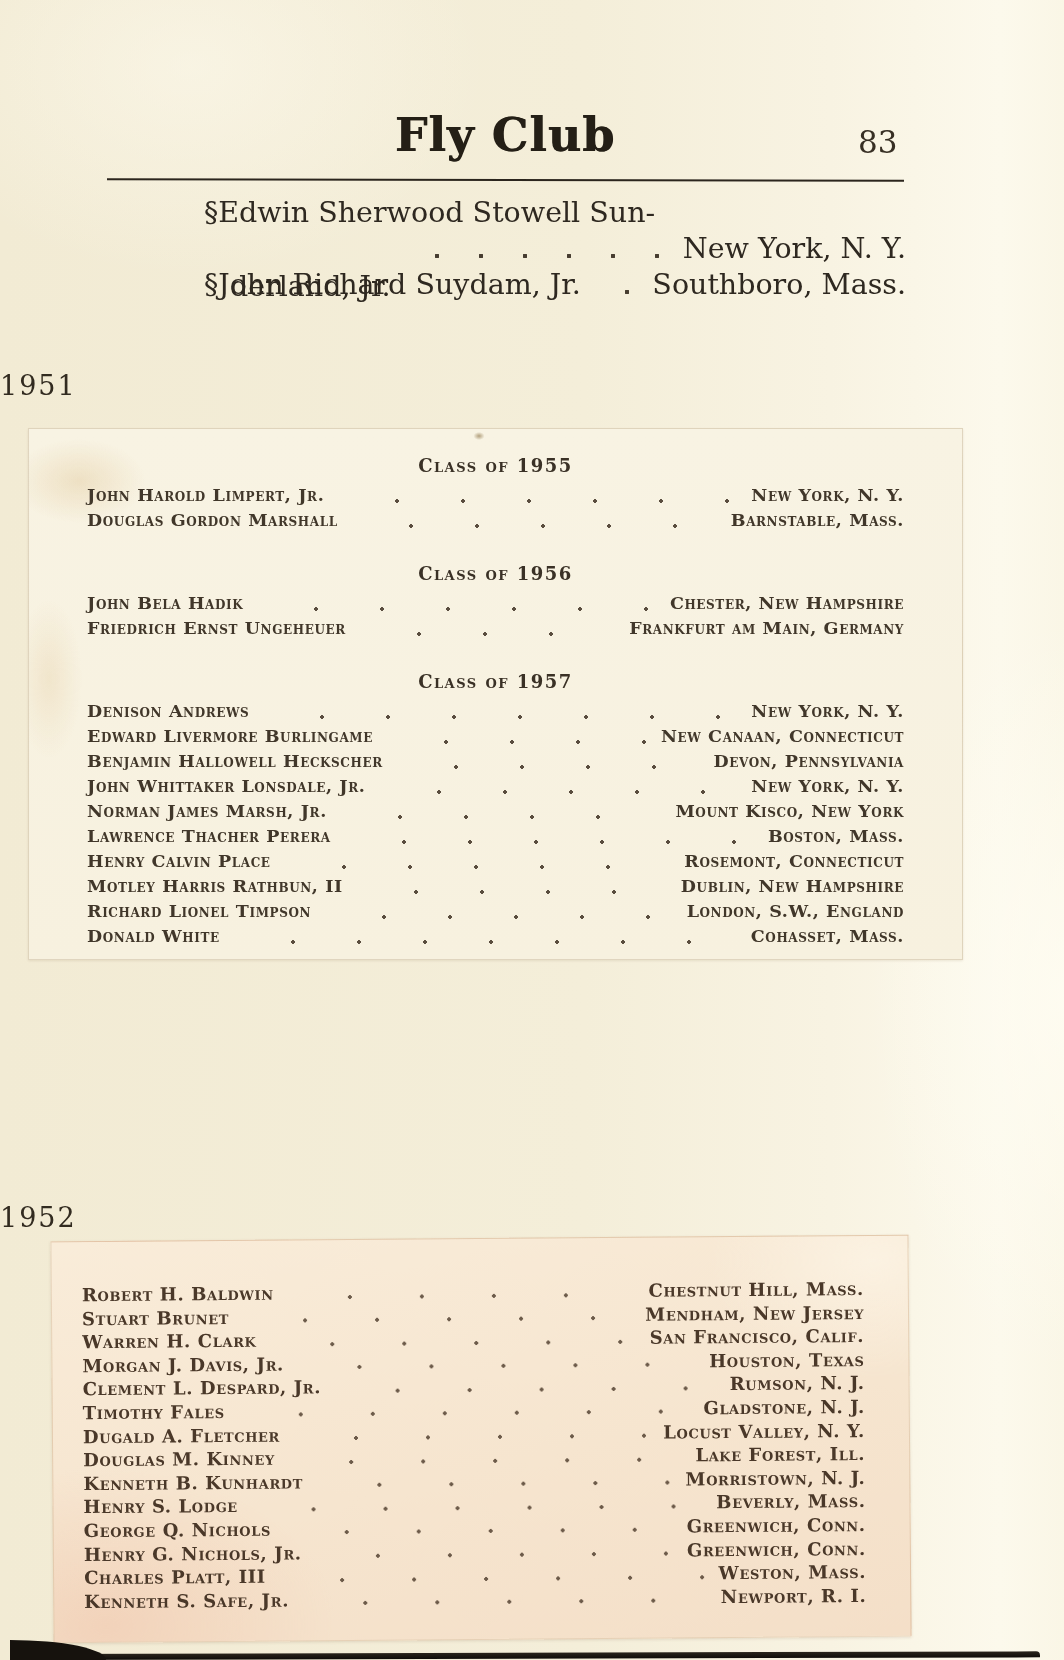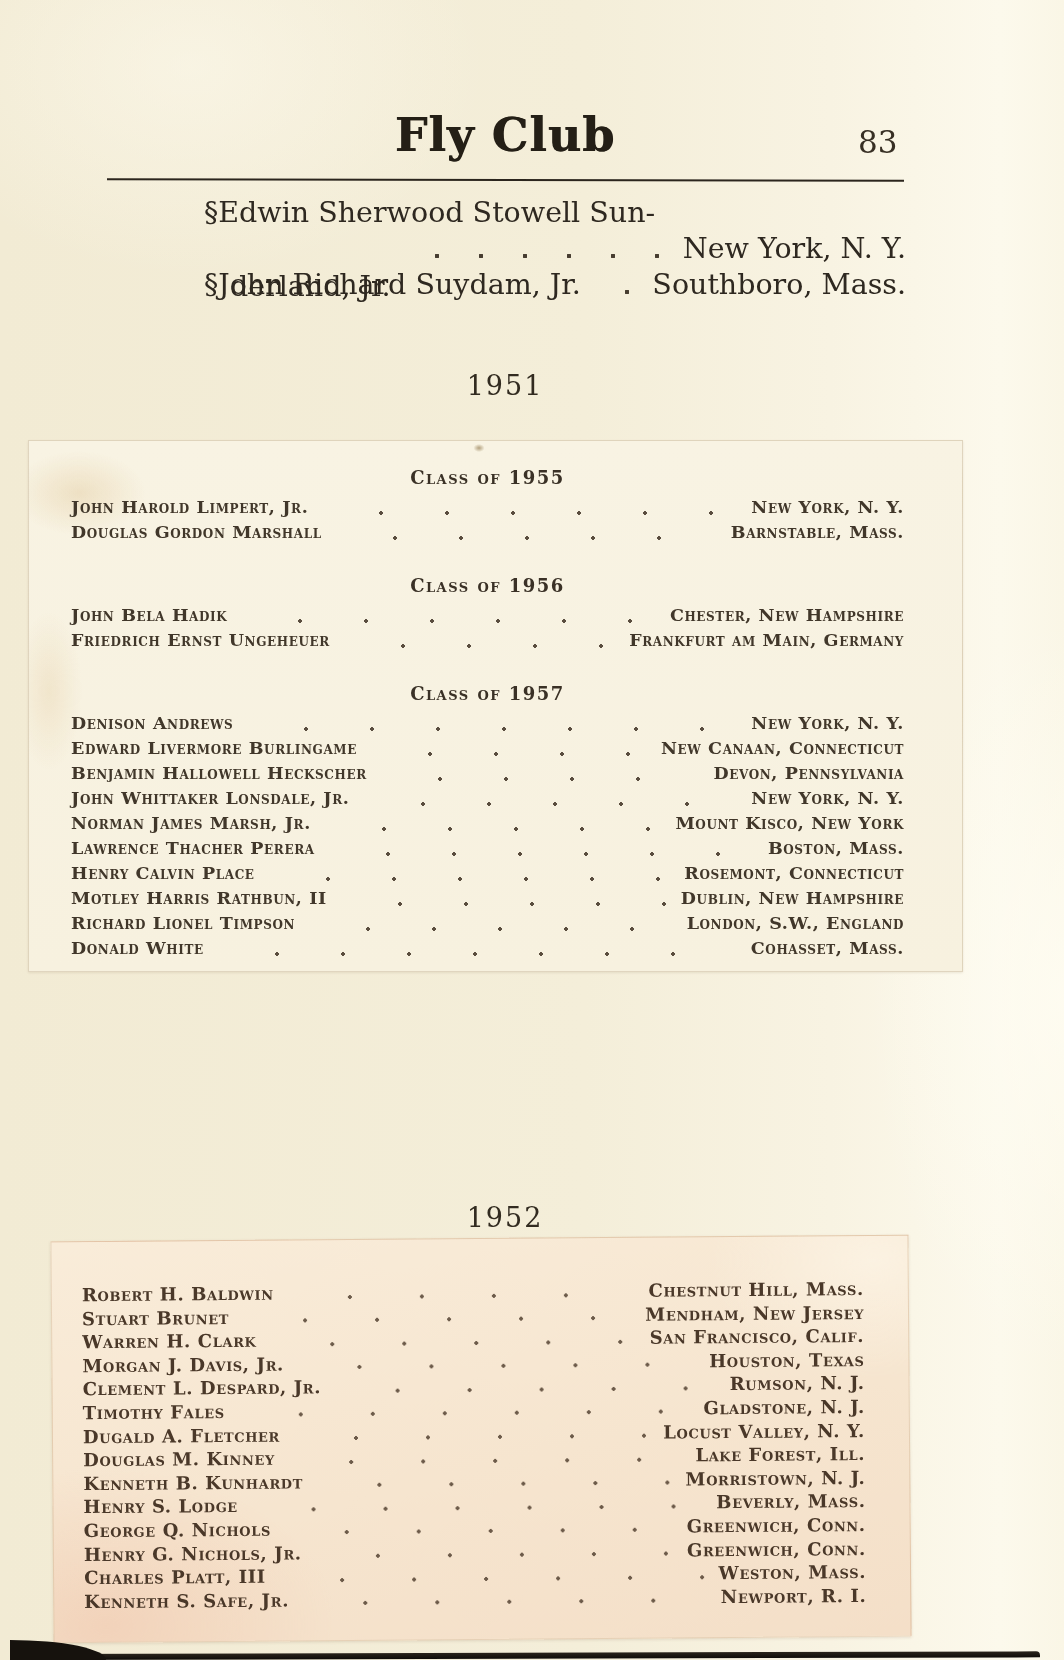--- a/index.html
+++ b/index.html
@@ -31,28 +31,28 @@
     position:absolute;left:204px;top:196px;width:702px;color:#2e2820;
   }
   .intro-row{display:flex;align-items:flex-start;font-size:28.5px;height:36px;white-space:nowrap;}
   .intro-row .indent{padding-left:26px;margin-top:38px;}
   .leader{
     flex:1;align-self:stretch;margin:0 10px;
     background-image:radial-gradient(circle,rgba(52,42,30,.9) 2.1px,rgba(0,0,0,0) 2.4px);
     background-size:44px 12px;background-repeat:repeat-x;background-position:14px 74%;
   }
   .year-head{
-    position:absolute;left:0;width:1010px;text-align:center;
+    position:absolute;left:0;width:1010px;text-align:left;
     font-size:27px;color:#322b20;letter-spacing:2px;
   }
   .y1951{top:370px;}
   .y1952{top:1202px;}
   .slip1951{
-    position:absolute;left:28px;top:440px;width:935px;height:532px;
-    padding:26px 58px 0 42px;box-sizing:border-box;
+    position:absolute;left:28px;top:428px;width:935px;height:532px;
+    padding:26px 58px 0 58px;box-sizing:border-box;
     background:
       radial-gradient(ellipse 95px 60px at 50px 52px, rgba(198,150,72,.20), rgba(198,150,72,0) 70%),
       radial-gradient(ellipse 46px 110px at 20px 250px, rgba(198,150,72,.14), rgba(198,150,72,0) 72%),
       radial-gradient(ellipse 7px 5px at 450px 7px, rgba(120,90,40,.55), rgba(120,90,40,0) 80%),
       linear-gradient(#f8f3e3,#f7f1df);
     border:1px solid rgba(160,138,96,.28);
     box-shadow:0 1px 2px rgba(120,100,60,.12);
   }
   .class-block{margin-top:28px;}
   .class-block:first-child{margin-top:0;}

